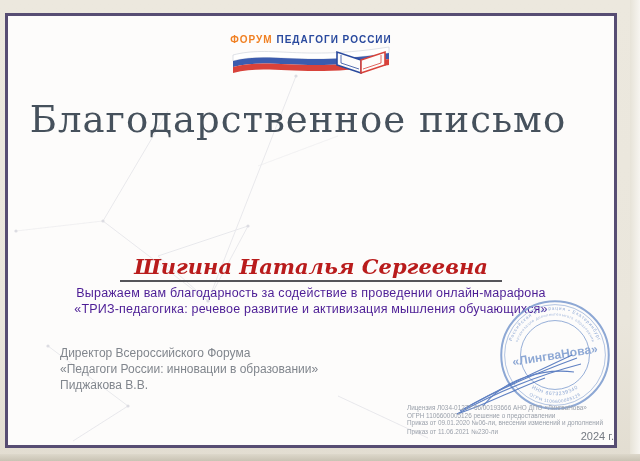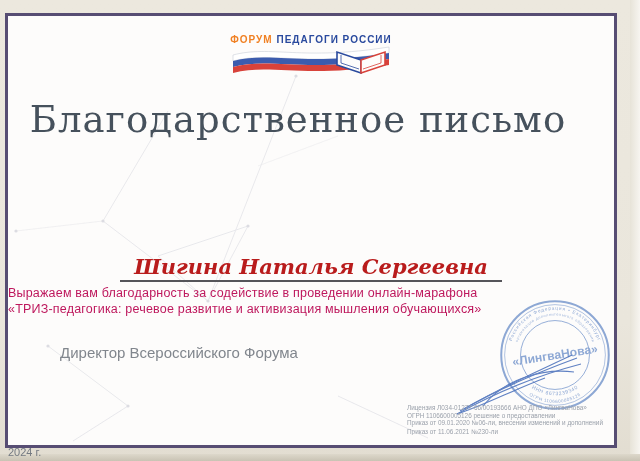--- a/index.html
+++ b/index.html
@@ -34,40 +34,40 @@
   .recipient{
     position:absolute;left:0;top:238px;width:606px;text-align:center;
     font-family:"DejaVu Serif", serif;font-style:italic;font-weight:600;
     font-size:21px;color:#b91c1c;
   }
   .name-underline{
     position:absolute;left:112px;top:264px;width:382px;height:2px;background:#55555a;
   }
 
   .body-text{
-    position:absolute;left:0;top:270px;width:606px;text-align:left;
-    font-size:12.5px;line-height:15.5px;color:#be185d;letter-spacing:.2px;
+    position:absolute;left:0;top:270px;width:606px;text-align:center;
+    font-size:12.5px;line-height:15.5px;color:#4c1d95;letter-spacing:.2px;
   }
 
   .signature-block{
     position:absolute;left:52px;top:329px;
-    font-size:15px;line-height:16px;color:#81868d;
+    font-size:12px;line-height:16px;color:#81868d;
   }
 
   .stamp-wrap{position:absolute;left:484px;top:276px;width:126px;height:126px;}
   .sig-strokes{position:absolute;left:445px;top:332px;width:135px;height:70px;}
 
   .license-block{
     position:absolute;left:399px;top:388px;width:380px;
     font-size:11px;line-height:13.5px;color:#9ba1ab;
     transform:scale(0.58);transform-origin:left top;white-space:nowrap;
   }
 
   .year{
-    position:absolute;left:0;top:430px;width:606px;text-align:left;
+    position:absolute;left:0;top:414px;width:606px;text-align:right;
     font-size:11px;color:#747a82;
   }
 </style>
 </head>
 <body>
 
 <div class="photo-edge-right"></div>
 <div class="photo-edge-bottom"></div>
 
 <div class="paper">
@@ -114,20 +114,22 @@
     <div class="recipient">Шигина Наталья Сергеевна</div>
     <div class="name-underline"></div>
 
     <div class="body-text">
       <div>Выражаем вам благодарность за содействие в проведении онлайн-марафона</div>
       <div>«ТРИЗ-педагогика: речевое развитие и активизация мышления обучающихся»</div>
     </div>
 
     <div class="signature-block">
       <div>Директор Всероссийского Форума</div>
+      <div>«Педагоги России: инновации в образовании»</div>
+      <div>Пиджакова В.В.</div>
     </div>
 
     <div class="stamp-wrap">
       <svg width="126" height="126" viewBox="0 0 150 150" opacity="0.88">
         <defs>
           <path id="rimTop" d="M21,75 A54,54 0 1 1 129,75"></path>
           <path id="rimInner" d="M28,75 A47,47 0 1 1 122,75"></path>
           <path id="rimBotInner" d="M27,75 A48,48 0 0 0 123,75"></path>
           <path id="rimBotOuter" d="M18,75 A57,57 0 0 0 132,75"></path>
         </defs>

